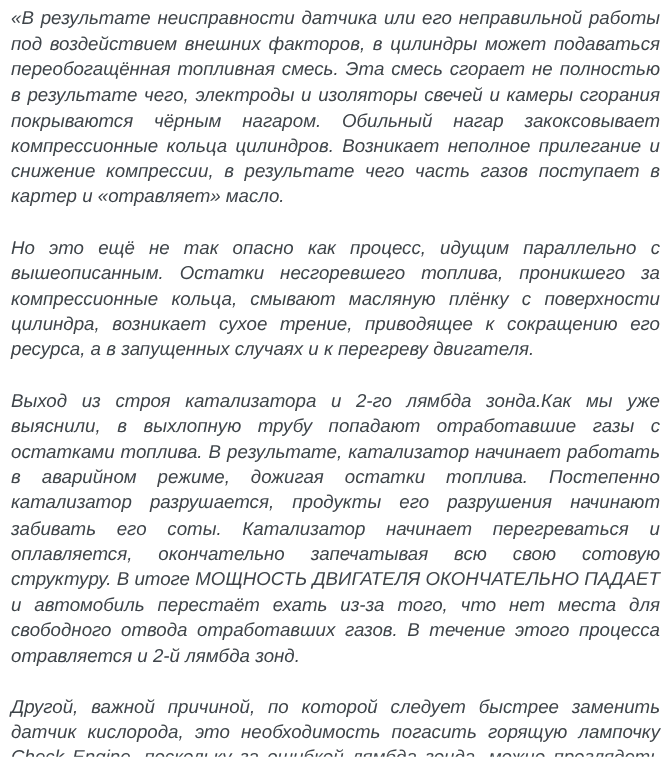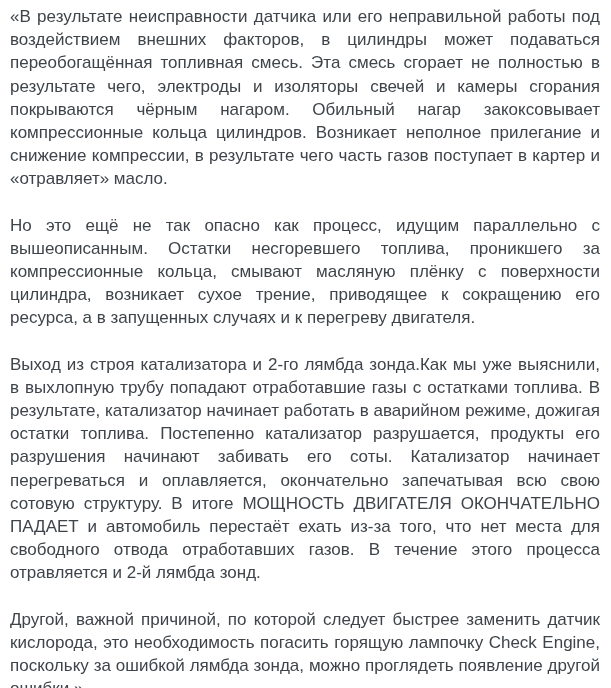--- a/index.html
+++ b/index.html
@@ -18,20 +18,21 @@
     box-sizing: border-box;
     width: 611px;
     padding: 5px 11px 0 10px;
     color: #3e4449;
     font-size: 17px;
     line-height: 23.2px;
     text-align: justify;
   }
   .article-text p {
     margin: 0 0 23px 0;
+    font-style: italic;
   }
   .article-text p:last-child {
     margin-bottom: 0;
   }
 </style>
 </head>
 <body>
 
 <div class="article-text">
   <p>«В результате неисправности датчика или его неправильной работы под воздействием внешних факторов, в цилиндры может подаваться переобогащённая топливная смесь. Эта смесь сгорает не полностью в результате чего, электроды и изоляторы свечей и камеры сгорания покрываются чёрным нагаром. Обильный нагар закоксовывает компрессионные кольца цилиндров. Возникает неполное прилегание и снижение компрессии, в результате чего часть газов поступает в картер и «отравляет» масло.</p>

